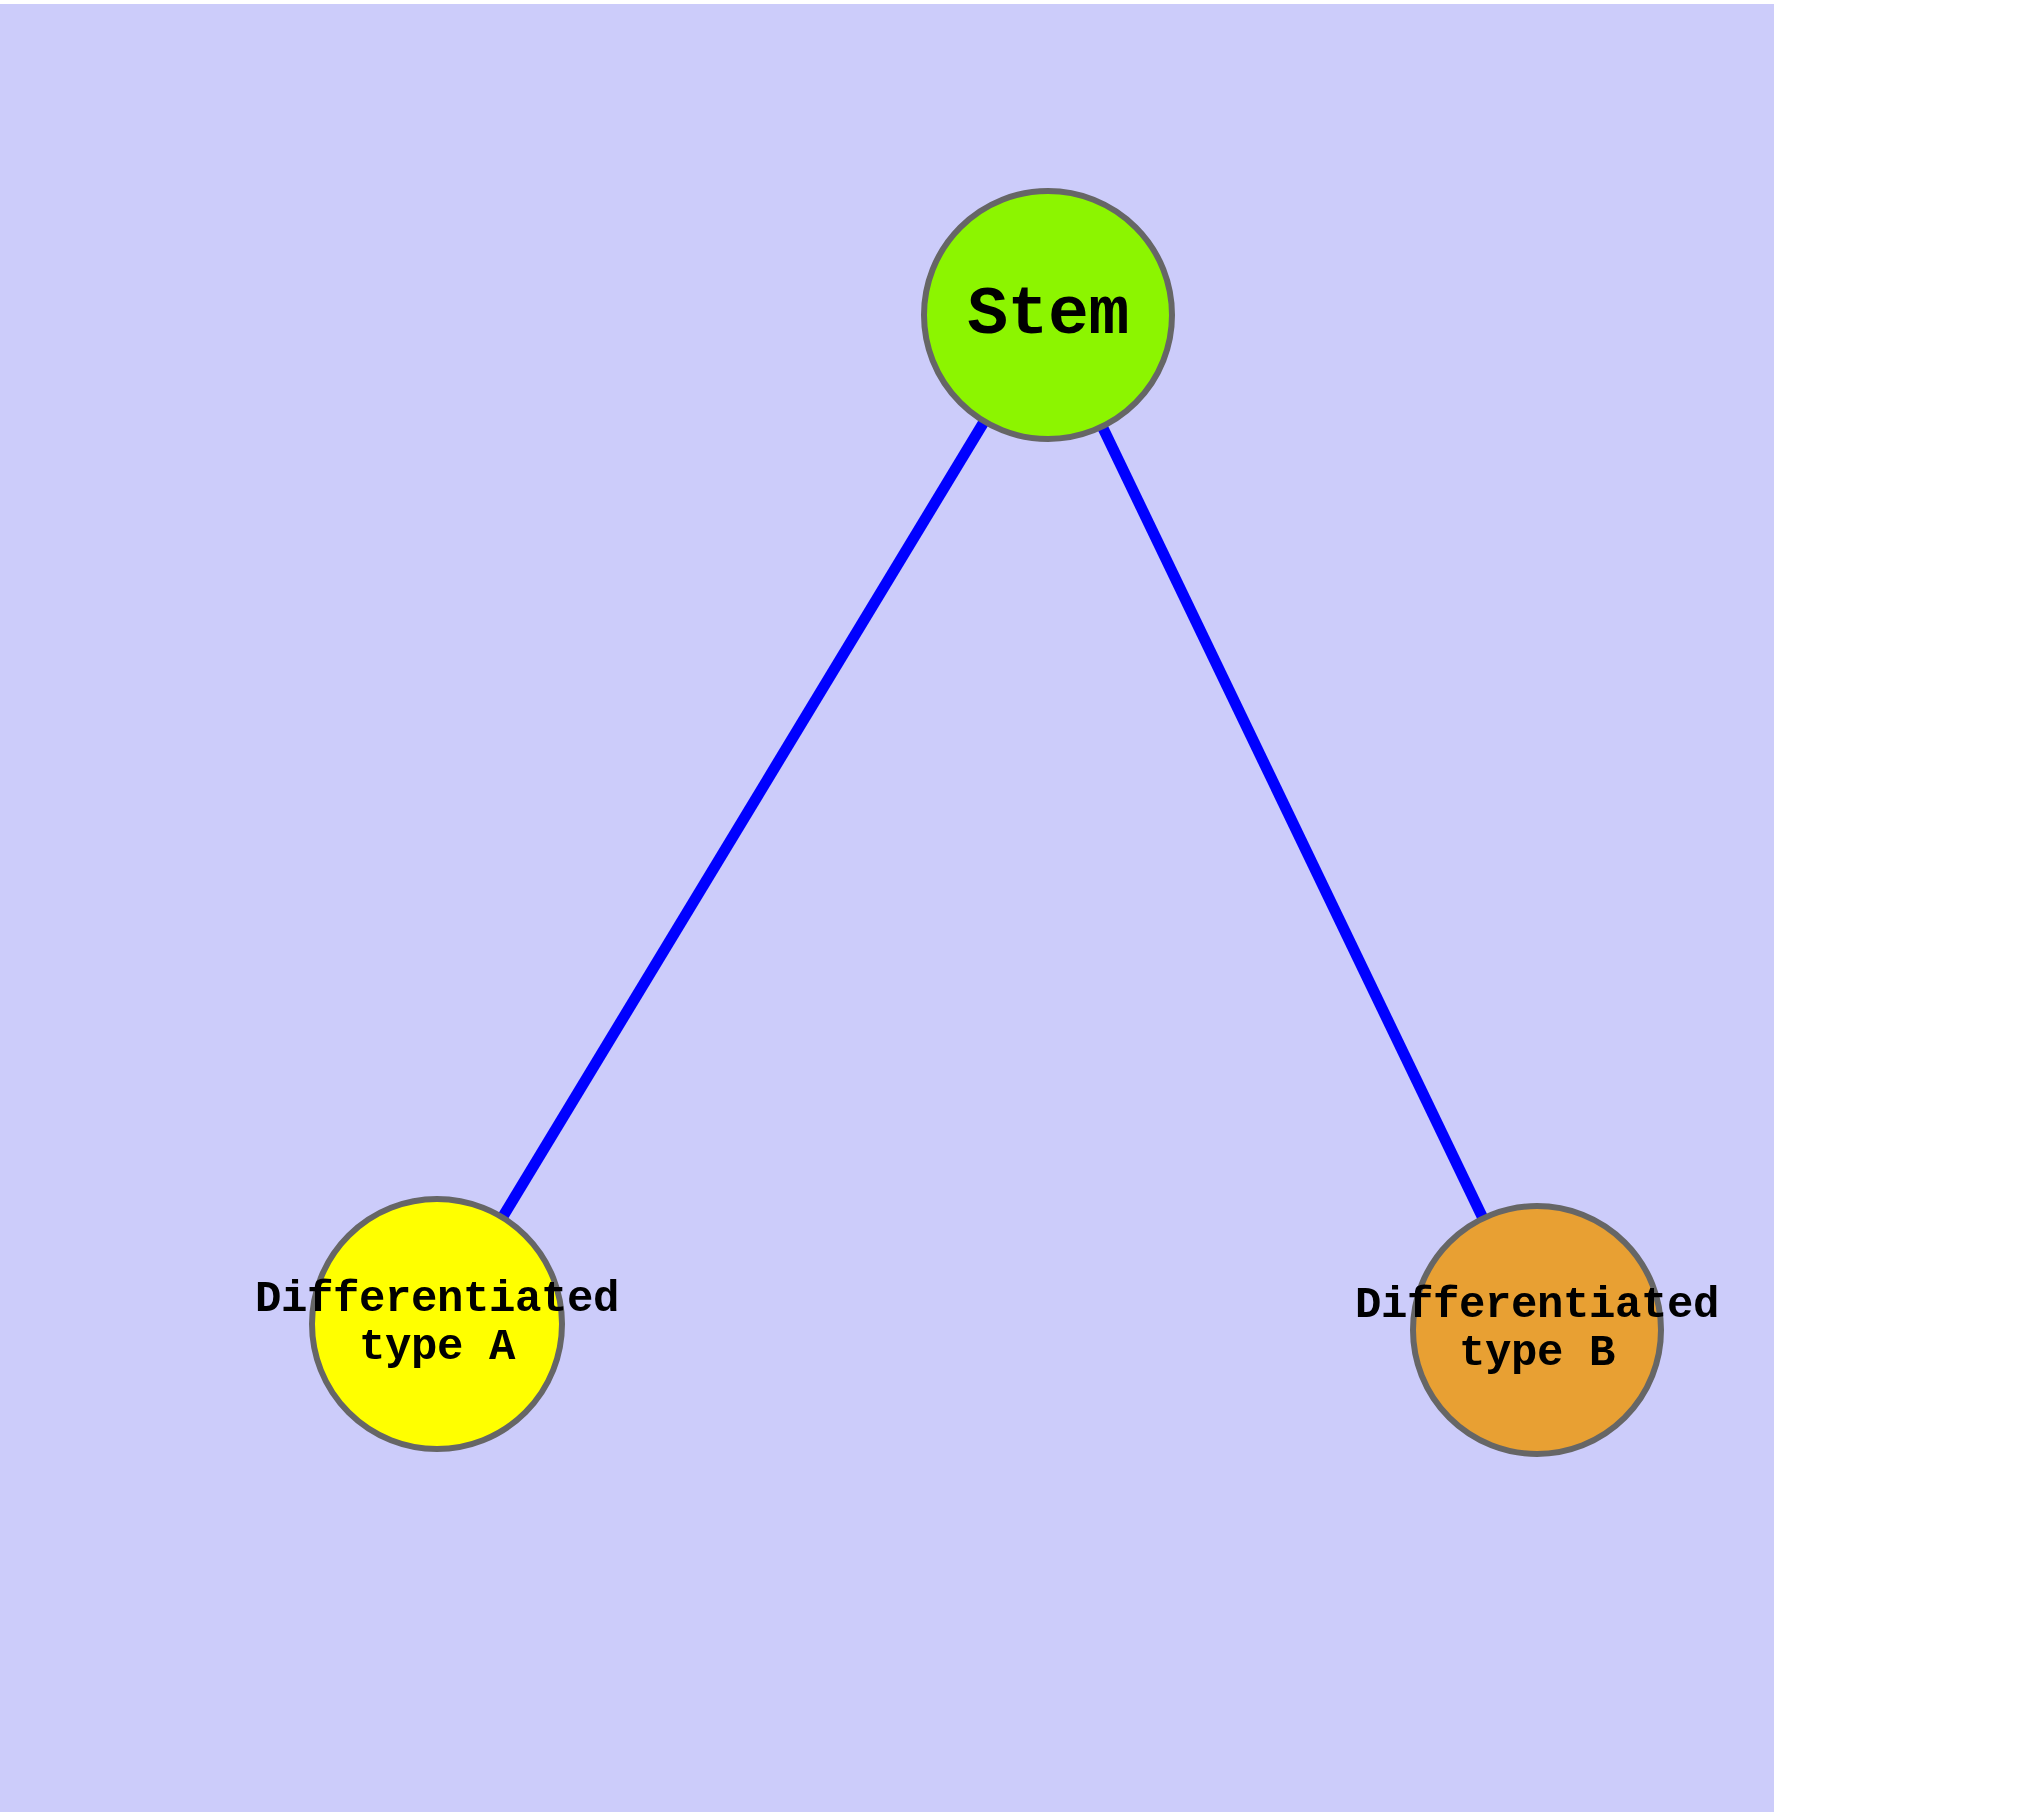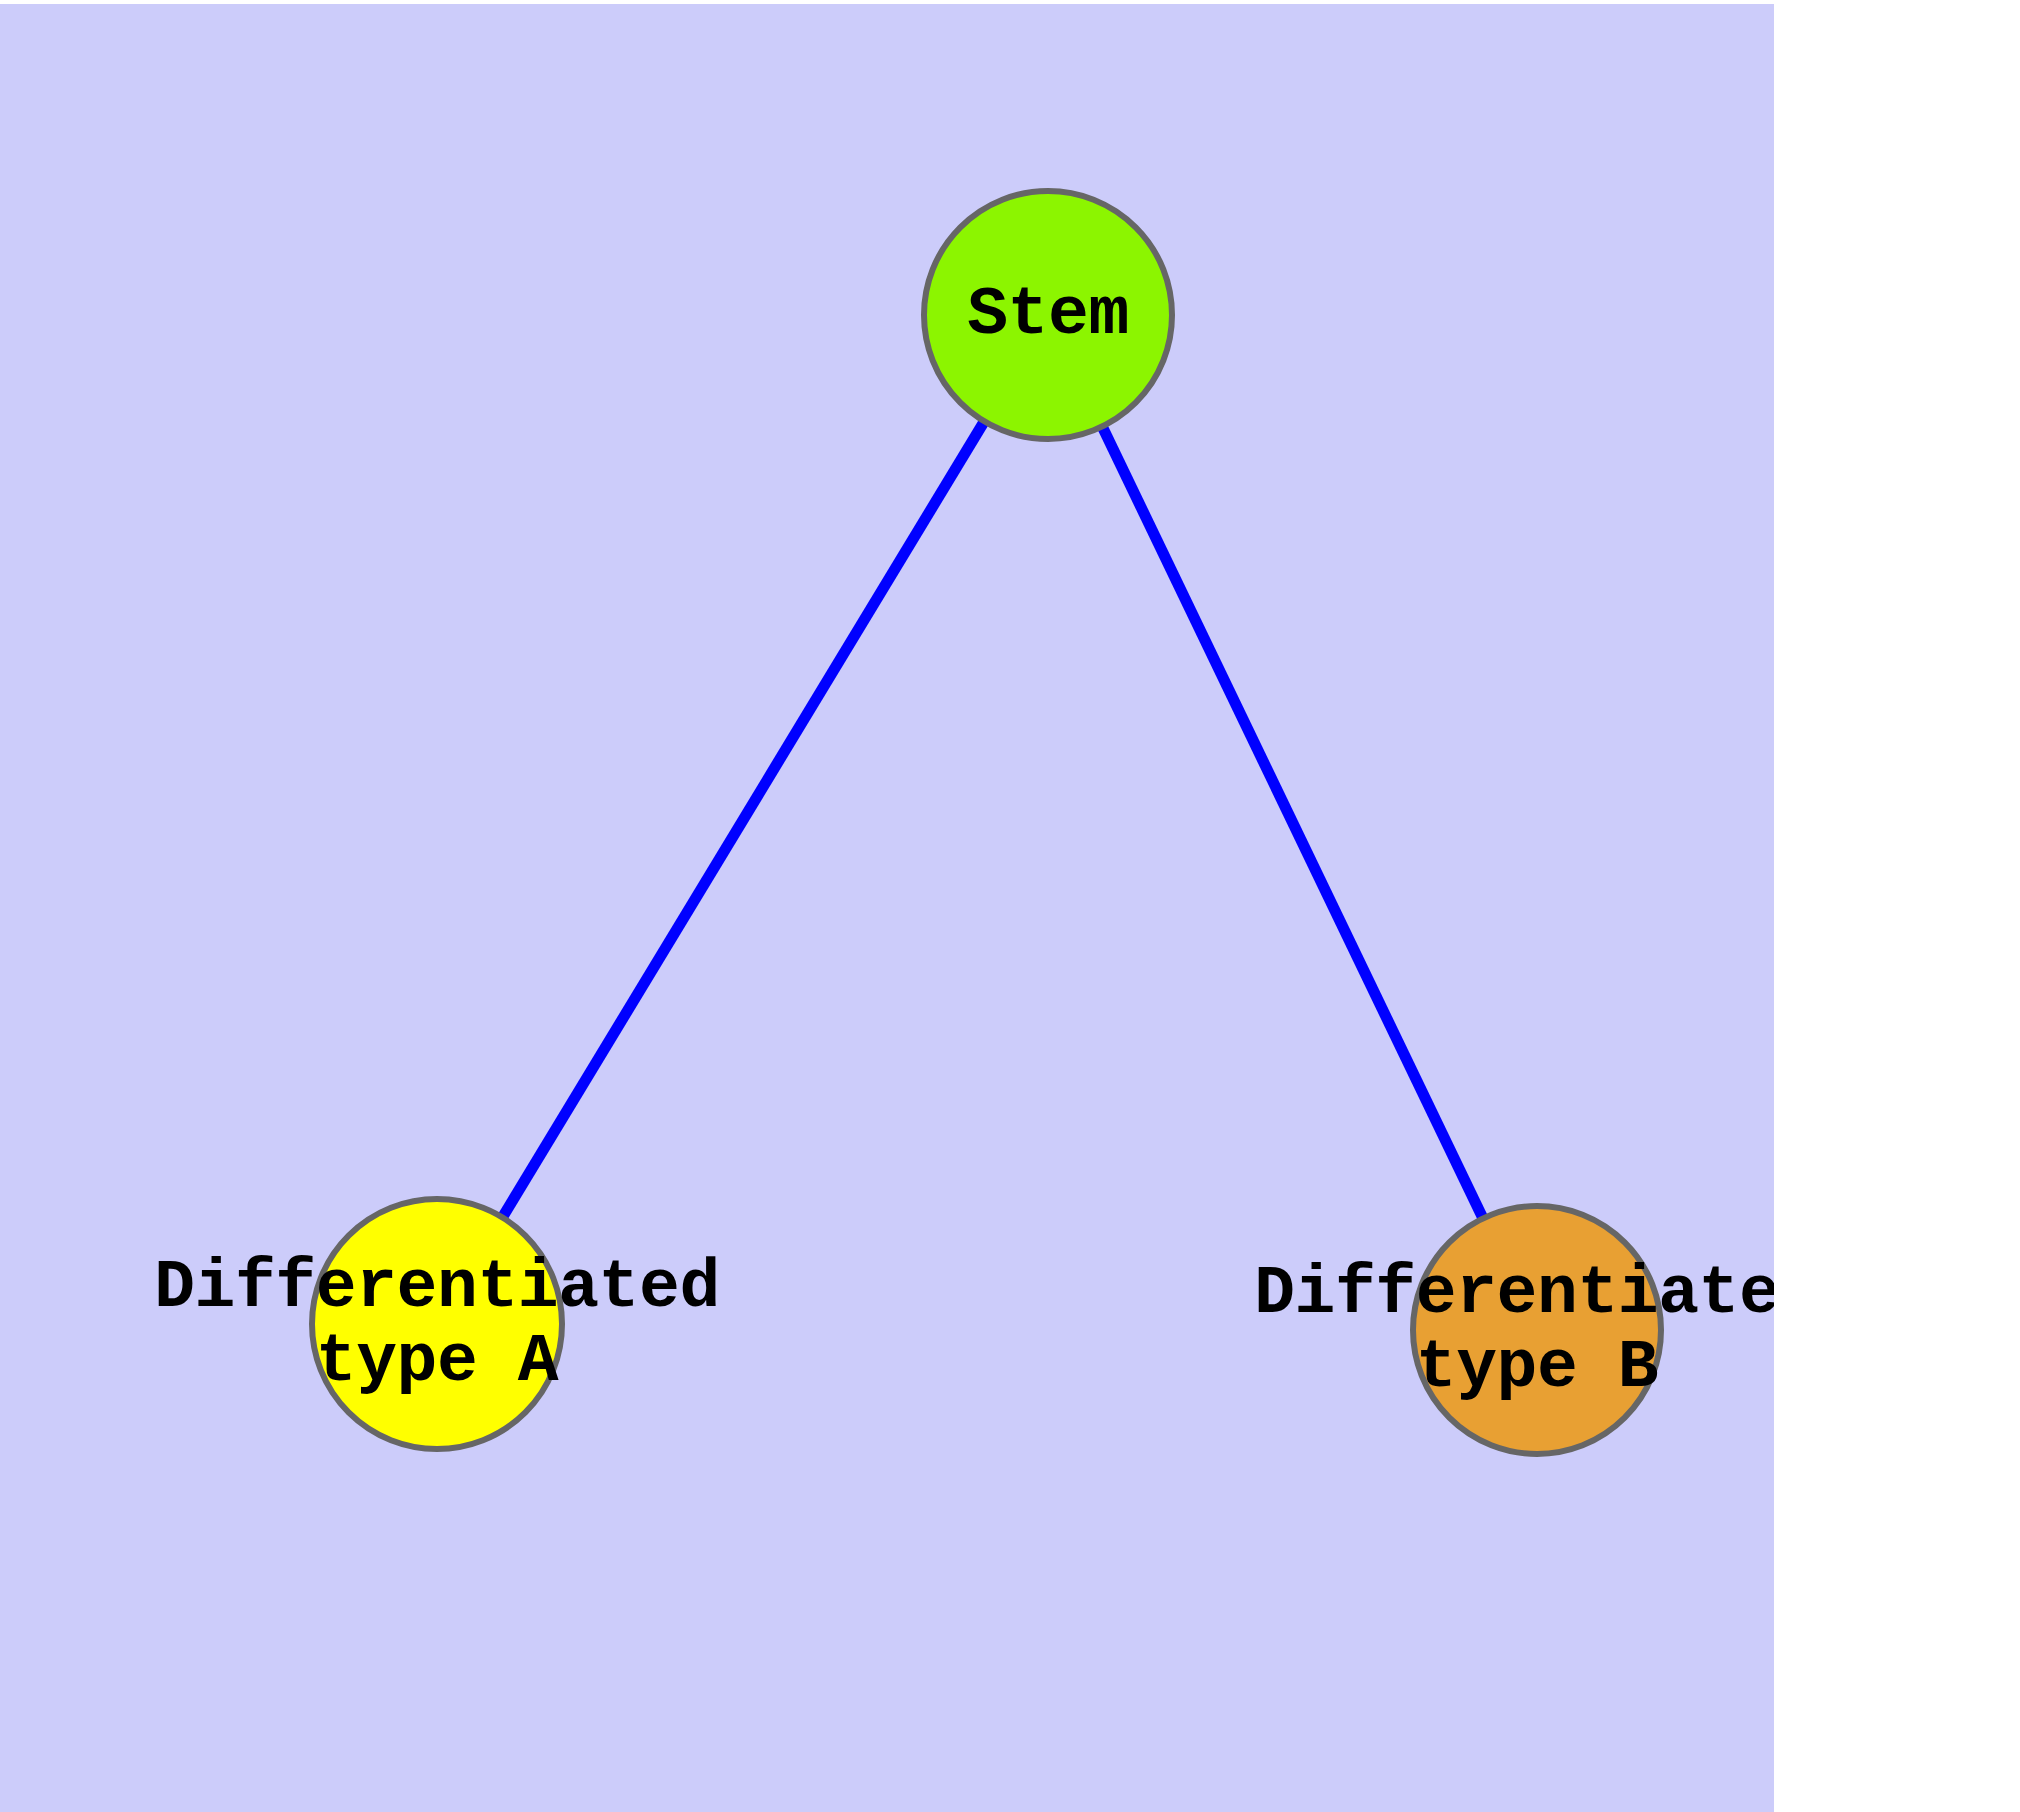--- a/index.html
+++ b/index.html
@@ -51,21 +51,21 @@
     transform: translate(-50%, -50%);
     color: #000000;
     font-weight: bold;
     text-align: center;
     white-space: pre;
     line-height: 1.08;
     letter-spacing: -0.4px;
     pointer-events: none;
   }
   .label-lg { font-size: 68px; }
-  .label-leaf { font-size: 68px; }
+  .label-leaf { font-size: 44px; }
 </style>
 </head>
 <body>
 
 <div id="stage">
   <div id="canvas" style="background: rgb(204, 204, 250);">
 
     <svg id="graph-svg" viewBox="0 0 2384 2133" xmlns="http://www.w3.org/2000/svg">
       <g id="edge-layer">
           <line x1="1160.3549666379633" y1="493.607815165306" x2="593.1629052090774" y2="1430.5367266241176" stroke="#0000ff" stroke-width="13" stroke-linecap="butt"></line>

